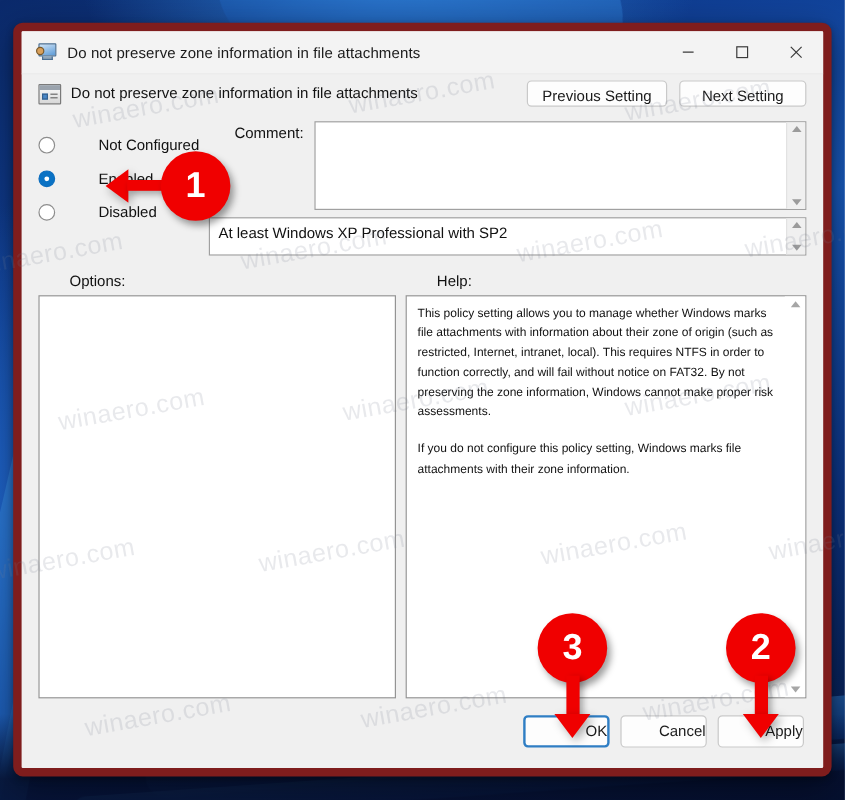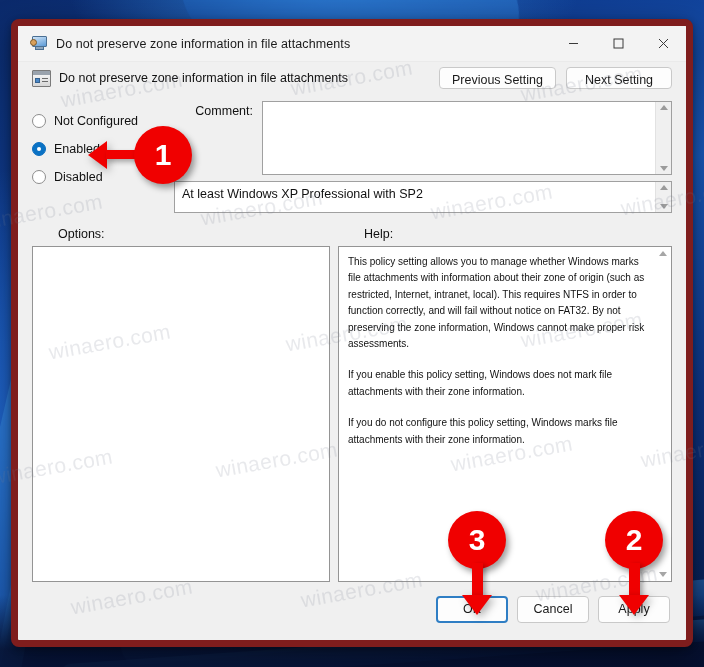--- a/index.html
+++ b/index.html
@@ -78,21 +78,21 @@
     padding: 0 12px;
     height: 22px;
     line-height: 24px;
     white-space: nowrap;
   }
   .btn.wide { min-width: 106px; }
 
   
   .topbody { flex: 0 0 auto; display:flex; padding: 4px 14px 0 14px; }
   .radios { width: 142px; flex:0 0 142px; padding-top: 6px; }
-  .radio { display:flex; align-items:center; height: 28px; }
+  .radio { display:flex; align-items:center; height: 28px; gap: 28px; }
   .radio .dot {
     width: 14px; height: 14px; border-radius: 50%;
     border: 1px solid #8d8d8d; background:#fff;
     margin-right: 8px; flex:0 0 auto; position:relative;
   }
   .radio.sel .dot { border-color:#0d6ebf; background:#0a72c4; }
   .radio.sel .dot::after {
     content:""; position:absolute; left:4px; top:4px;
     width:4px; height:4px; border-radius:50%; background:#fff;
   }
@@ -142,21 +142,21 @@
   }
   .help-sbar .ar { width:0;height:0;border-left:4px solid transparent;border-right:4px solid transparent; }
   .help-sbar .up { border-bottom:5px solid #a6a6a6; }
   .help-sbar .dn { border-top:5px solid #a6a6a6; }
 
   
   .footer {
     flex: 0 0 58px; display:flex; align-items:center;
     justify-content:flex-end; gap: 9px; padding: 0 16px 4px 0;
   }
-  .btn.dlg { width: 72px; padding:0; height: 27px; line-height:25px; text-align:center; }
+  .btn.dlg { width: 72px; padding:0; height: 27px; line-height:25px; text-align:right; }
   .btn.default { border: 2px solid #2f7ec4; line-height: 23px; }
 
   
   .wm { position:absolute; inset:0; pointer-events:none; overflow:hidden; }
   .wm b {
     position:absolute; font-weight:normal;
     font-family:"Liberation Sans", sans-serif;
     font-size: 21px; color: rgba(120,125,140,.17);
     transform: rotate(-10deg); white-space:nowrap;
     letter-spacing:.4px;
@@ -289,21 +289,20 @@
     <span class="h">Help:</span>
   </div>
 
   <div class="panels">
     <div class="panel opts">
       <span></span>
     </div>
     <div class="panel help">
       <div class="help-text">
         <p>This policy setting allows you to manage whether Windows marks file attachments with information about their zone of origin (such as restricted, Internet, intranet, local). This requires NTFS in order to function correctly, and will fail without notice on FAT32. By not preserving the zone information, Windows cannot make proper risk assessments.</p>
-        <p>If you enable this policy setting, Windows does not mark file attachments with their zone information.</p>
         <p>If you do not configure this policy setting, Windows marks file attachments with their zone information.</p>
       </div>
       <div class="help-sbar">
         <span class="ar up"></span>
         <span class="ar dn"></span>
       </div>
     </div>
   </div>
 
   <div class="footer">

